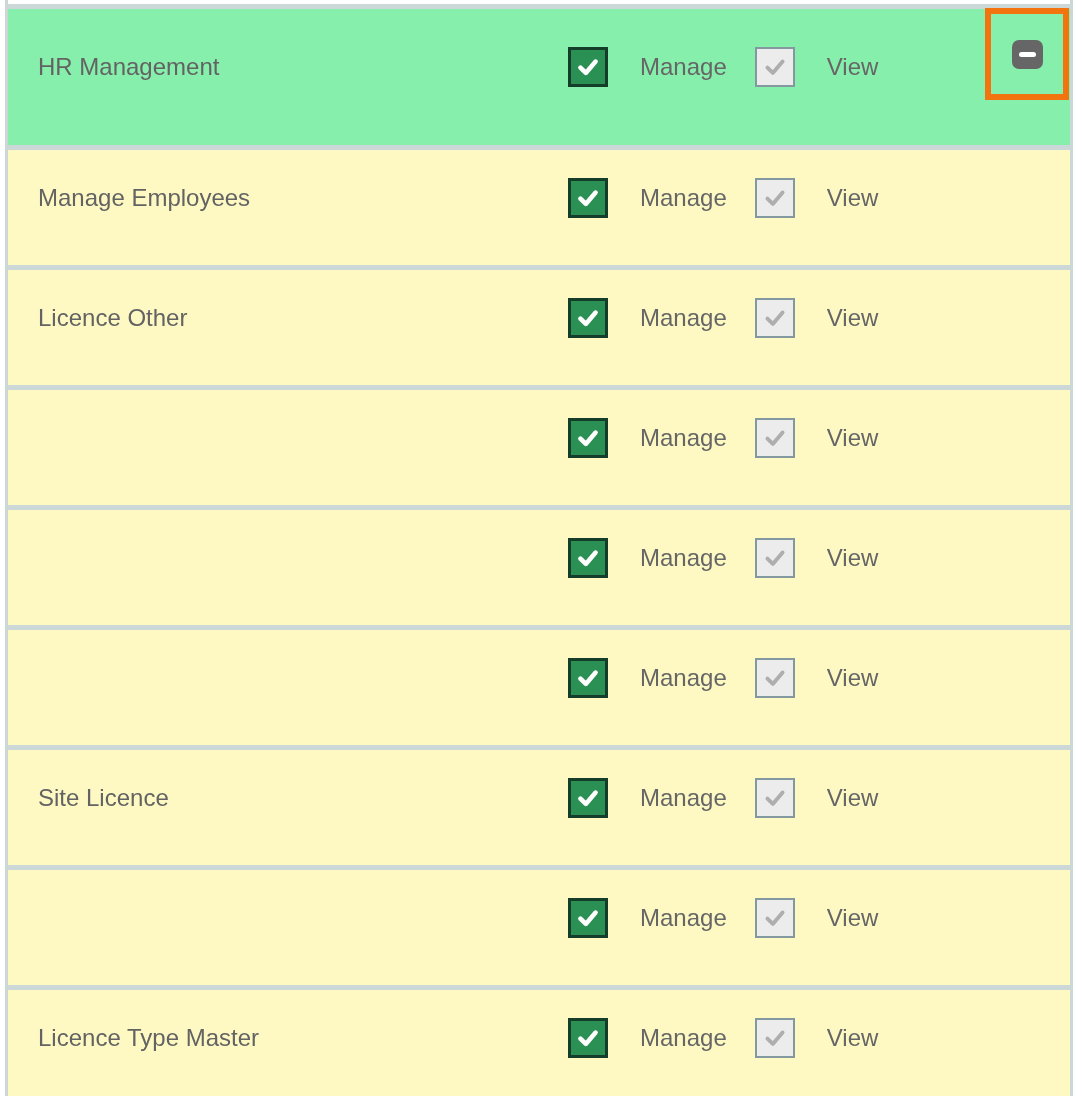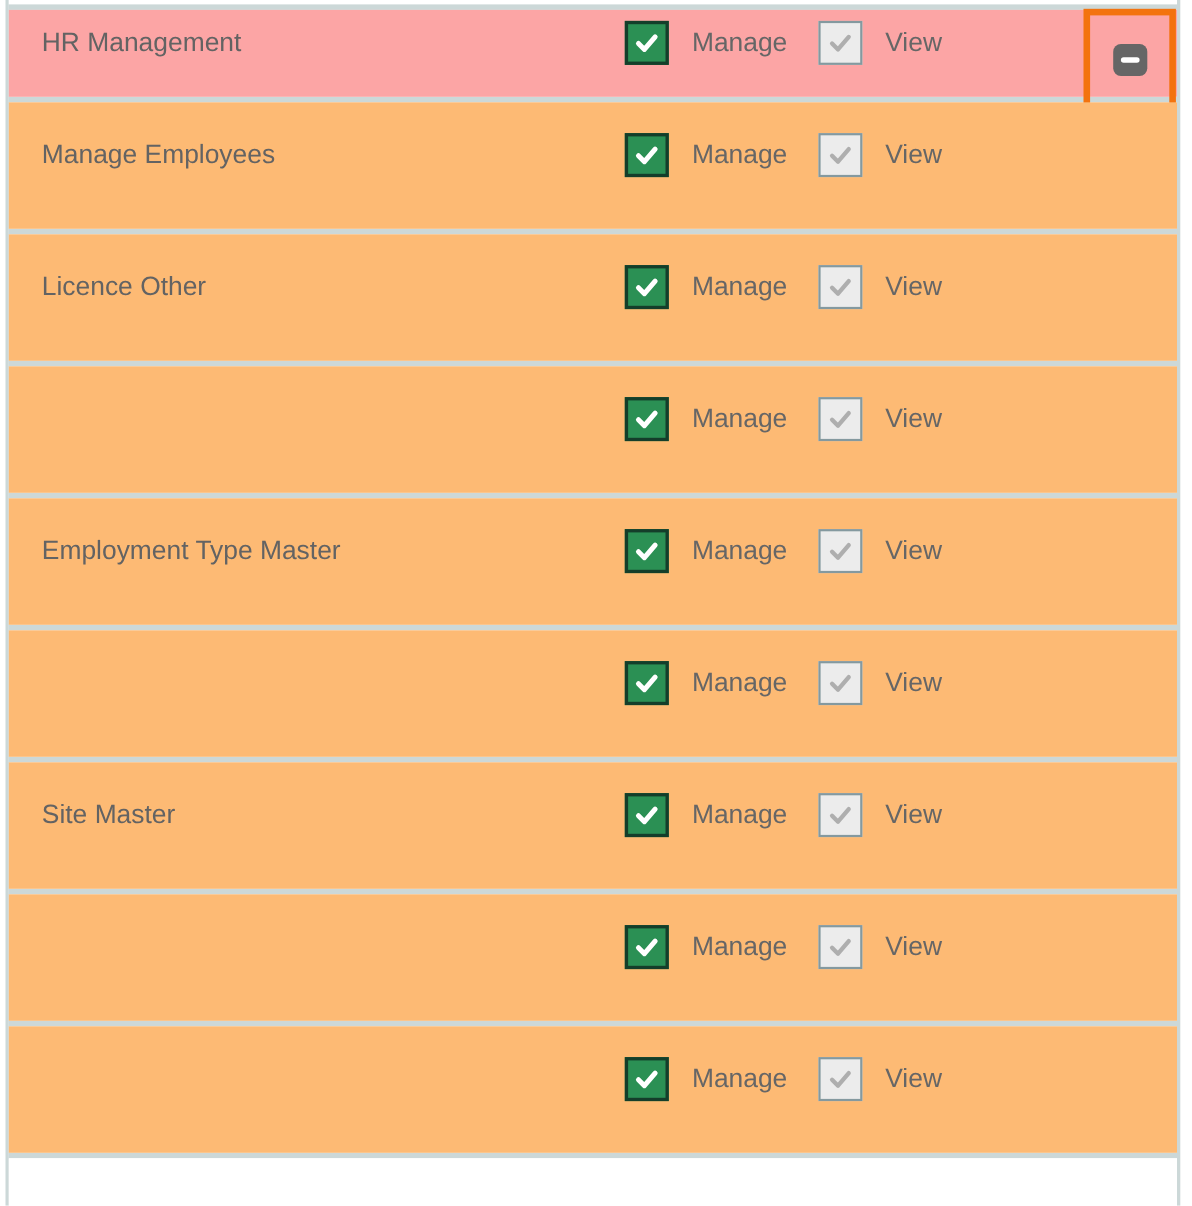--- a/index.html
+++ b/index.html
@@ -23,22 +23,22 @@
     display: flex;
     flex-direction: column;
   }
   .frag-top { height: 4px; background: #ffffff; flex: none; }
   .frag-bottom { flex: 1; background: #ffffff; }
   .sep { height: 5px; background: #ccd8d8; flex: none; }
   .row {
     position: relative;
     flex: none;
   }
-  .row.module { height: 79px; background: #fca5a5; }
-  .row.item { height: 115px; background: #fdba74; }
+  .row.module { height: 136px; background: #86efac; }
+  .row.item { height: 115px; background: #fef9c3; }
   .row-label {
     position: absolute;
     left: 30px;
     top: calc(50% - 10px);
     transform: translateY(-50%);
     font-size: 24px;
     color: #636363;
     white-space: nowrap;
   }
   .perm-group {
@@ -65,21 +65,21 @@
   }
   .cb.disabled {
     background: #ececec;
     border: 2px solid #84999f;
     cursor: default;
   }
   .cb svg { display: block; }
   .cb-label {
     font-size: 24px;
     color: #666666;
-    margin-left: 21px;
+    margin-left: 32px;
     white-space: nowrap;
   }
   .cb-label.manage { margin-right: 28px; }
   .collapse-area {
     position: absolute;
     right: 1px;
     top: -1px;
     width: 84px;
     height: 92px;
     display: flex;
@@ -191,94 +191,94 @@
         <svg width="26" height="26" viewBox="0 0 24 24">
           <path d="M5 12.5 L10 17.5 L19 7" fill="none" stroke="#aeaeae" stroke-width="3.6" stroke-linecap="round" stroke-linejoin="round"></path>
         </svg>
       </span>
       <span class="cb-label">View</span>
     </div>
   </div>
   <div class="sep"></div>
 
   <div class="row item">
-    <span class="row-label">Employment Type Master</span>
-    <div class="perm-group">
-      <span class="cb checked">
-        <svg width="26" height="26" viewBox="0 0 24 24">
-          <path d="M5 12.5 L10 17.5 L19 7" fill="none" stroke="#ffffff" stroke-width="4.2" stroke-linecap="round" stroke-linejoin="round"></path>
-        </svg>
-      </span>
-      <span class="cb-label manage">Manage</span>
-      <span class="cb disabled">
-        <svg width="26" height="26" viewBox="0 0 24 24">
-          <path d="M5 12.5 L10 17.5 L19 7" fill="none" stroke="#aeaeae" stroke-width="3.6" stroke-linecap="round" stroke-linejoin="round"></path>
-        </svg>
-      </span>
-      <span class="cb-label">View</span>
-    </div>
-  </div>
-  <div class="sep"></div>
-
-  <div class="row item">
-    <div class="perm-group">
-      <span class="cb checked">
-        <svg width="26" height="26" viewBox="0 0 24 24">
-          <path d="M5 12.5 L10 17.5 L19 7" fill="none" stroke="#ffffff" stroke-width="4.2" stroke-linecap="round" stroke-linejoin="round"></path>
-        </svg>
-      </span>
-      <span class="cb-label manage">Manage</span>
-      <span class="cb disabled">
-        <svg width="26" height="26" viewBox="0 0 24 24">
-          <path d="M5 12.5 L10 17.5 L19 7" fill="none" stroke="#aeaeae" stroke-width="3.6" stroke-linecap="round" stroke-linejoin="round"></path>
-        </svg>
-      </span>
-      <span class="cb-label">View</span>
-    </div>
-  </div>
-  <div class="sep"></div>
-
-  <div class="row item">
-    <span class="row-label">Site Master</span>
-    <div class="perm-group">
-      <span class="cb checked">
-        <svg width="26" height="26" viewBox="0 0 24 24">
-          <path d="M5 12.5 L10 17.5 L19 7" fill="none" stroke="#ffffff" stroke-width="4.2" stroke-linecap="round" stroke-linejoin="round"></path>
-        </svg>
-      </span>
-      <span class="cb-label manage">Manage</span>
-      <span class="cb disabled">
-        <svg width="26" height="26" viewBox="0 0 24 24">
-          <path d="M5 12.5 L10 17.5 L19 7" fill="none" stroke="#aeaeae" stroke-width="3.6" stroke-linecap="round" stroke-linejoin="round"></path>
-        </svg>
-      </span>
-      <span class="cb-label">View</span>
-    </div>
-  </div>
-  <div class="sep"></div>
-
-  <div class="row item">
-    <div class="perm-group">
-      <span class="cb checked">
-        <svg width="26" height="26" viewBox="0 0 24 24">
-          <path d="M5 12.5 L10 17.5 L19 7" fill="none" stroke="#ffffff" stroke-width="4.2" stroke-linecap="round" stroke-linejoin="round"></path>
-        </svg>
-      </span>
-      <span class="cb-label manage">Manage</span>
-      <span class="cb disabled">
-        <svg width="26" height="26" viewBox="0 0 24 24">
-          <path d="M5 12.5 L10 17.5 L19 7" fill="none" stroke="#aeaeae" stroke-width="3.6" stroke-linecap="round" stroke-linejoin="round"></path>
-        </svg>
-      </span>
-      <span class="cb-label">View</span>
-    </div>
-  </div>
-  <div class="sep"></div>
-
-  <div class="row item">
+    <div class="perm-group">
+      <span class="cb checked">
+        <svg width="26" height="26" viewBox="0 0 24 24">
+          <path d="M5 12.5 L10 17.5 L19 7" fill="none" stroke="#ffffff" stroke-width="4.2" stroke-linecap="round" stroke-linejoin="round"></path>
+        </svg>
+      </span>
+      <span class="cb-label manage">Manage</span>
+      <span class="cb disabled">
+        <svg width="26" height="26" viewBox="0 0 24 24">
+          <path d="M5 12.5 L10 17.5 L19 7" fill="none" stroke="#aeaeae" stroke-width="3.6" stroke-linecap="round" stroke-linejoin="round"></path>
+        </svg>
+      </span>
+      <span class="cb-label">View</span>
+    </div>
+  </div>
+  <div class="sep"></div>
+
+  <div class="row item">
+    <div class="perm-group">
+      <span class="cb checked">
+        <svg width="26" height="26" viewBox="0 0 24 24">
+          <path d="M5 12.5 L10 17.5 L19 7" fill="none" stroke="#ffffff" stroke-width="4.2" stroke-linecap="round" stroke-linejoin="round"></path>
+        </svg>
+      </span>
+      <span class="cb-label manage">Manage</span>
+      <span class="cb disabled">
+        <svg width="26" height="26" viewBox="0 0 24 24">
+          <path d="M5 12.5 L10 17.5 L19 7" fill="none" stroke="#aeaeae" stroke-width="3.6" stroke-linecap="round" stroke-linejoin="round"></path>
+        </svg>
+      </span>
+      <span class="cb-label">View</span>
+    </div>
+  </div>
+  <div class="sep"></div>
+
+  <div class="row item">
+    <span class="row-label">Site Licence</span>
+    <div class="perm-group">
+      <span class="cb checked">
+        <svg width="26" height="26" viewBox="0 0 24 24">
+          <path d="M5 12.5 L10 17.5 L19 7" fill="none" stroke="#ffffff" stroke-width="4.2" stroke-linecap="round" stroke-linejoin="round"></path>
+        </svg>
+      </span>
+      <span class="cb-label manage">Manage</span>
+      <span class="cb disabled">
+        <svg width="26" height="26" viewBox="0 0 24 24">
+          <path d="M5 12.5 L10 17.5 L19 7" fill="none" stroke="#aeaeae" stroke-width="3.6" stroke-linecap="round" stroke-linejoin="round"></path>
+        </svg>
+      </span>
+      <span class="cb-label">View</span>
+    </div>
+  </div>
+  <div class="sep"></div>
+
+  <div class="row item">
+    <div class="perm-group">
+      <span class="cb checked">
+        <svg width="26" height="26" viewBox="0 0 24 24">
+          <path d="M5 12.5 L10 17.5 L19 7" fill="none" stroke="#ffffff" stroke-width="4.2" stroke-linecap="round" stroke-linejoin="round"></path>
+        </svg>
+      </span>
+      <span class="cb-label manage">Manage</span>
+      <span class="cb disabled">
+        <svg width="26" height="26" viewBox="0 0 24 24">
+          <path d="M5 12.5 L10 17.5 L19 7" fill="none" stroke="#aeaeae" stroke-width="3.6" stroke-linecap="round" stroke-linejoin="round"></path>
+        </svg>
+      </span>
+      <span class="cb-label">View</span>
+    </div>
+  </div>
+  <div class="sep"></div>
+
+  <div class="row item">
+    <span class="row-label">Licence Type Master</span>
     <div class="perm-group">
       <span class="cb checked">
         <svg width="26" height="26" viewBox="0 0 24 24">
           <path d="M5 12.5 L10 17.5 L19 7" fill="none" stroke="#ffffff" stroke-width="4.2" stroke-linecap="round" stroke-linejoin="round"></path>
         </svg>
       </span>
       <span class="cb-label manage">Manage</span>
       <span class="cb disabled">
         <svg width="26" height="26" viewBox="0 0 24 24">
           <path d="M5 12.5 L10 17.5 L19 7" fill="none" stroke="#aeaeae" stroke-width="3.6" stroke-linecap="round" stroke-linejoin="round"></path>

